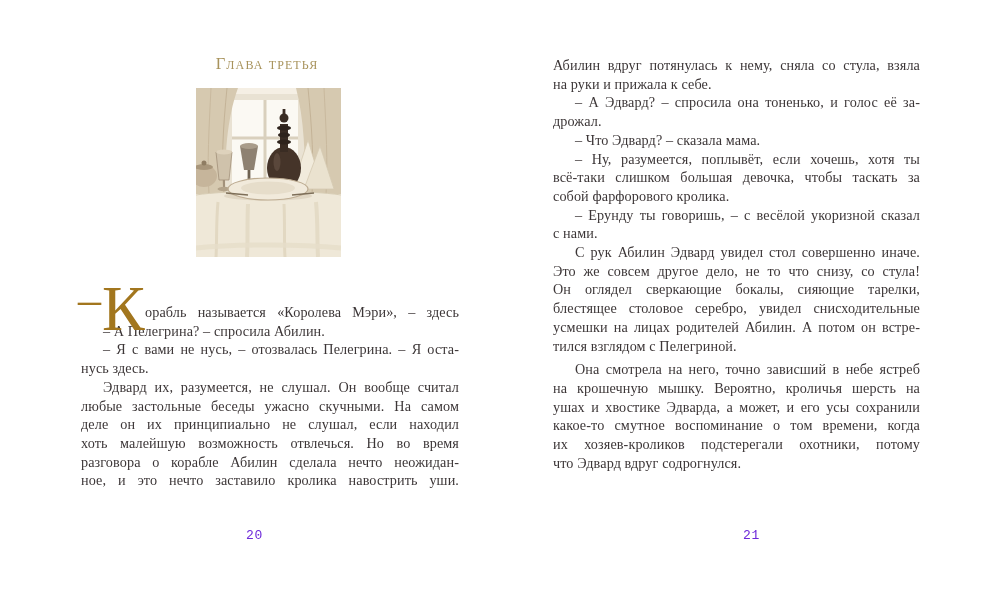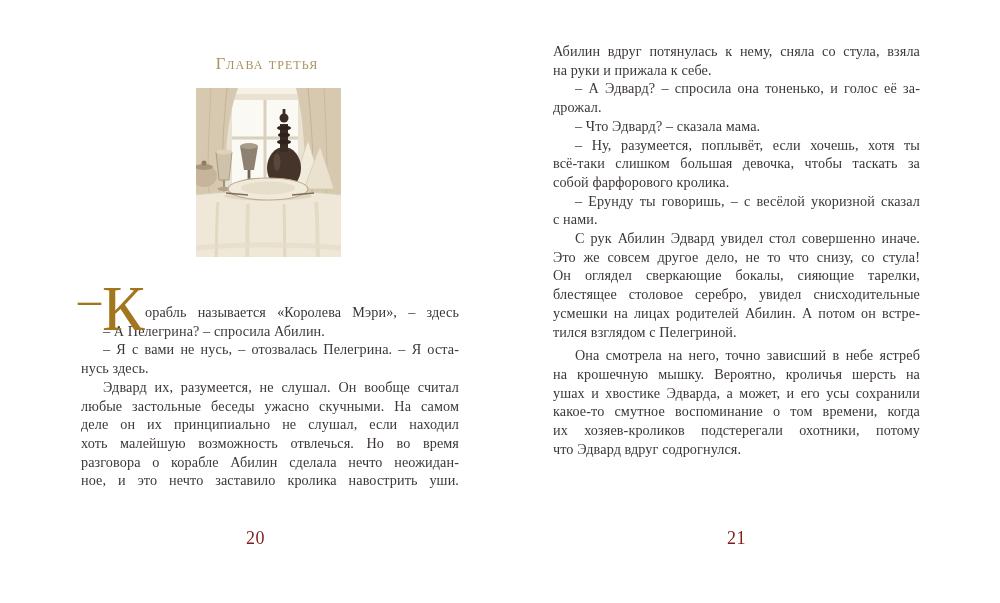--- a/index.html
+++ b/index.html
@@ -30,21 +30,21 @@
     width: 145px; height: 169px;
     display: block;
   }
   .page-body {
     position: absolute;
     font-size: 14.2px;
     line-height: 18.7px;
     letter-spacing: 0.1px;
   }
   #left-body  { left: 81px;  top: 303px; width: 378px; }
-  #right-body { left: 553px; top: 42px;  width: 367px; }
+  #right-body { left: 553px; top: 56px;  width: 367px; }
 
   .para { margin: 0; }
   .para.gap { margin-top: 5px; }
   .pline { text-align: justify; text-align-last: justify; }
   .pline.lastline { text-align-last: left; }
   .pline.indent { text-indent: 22px; }
 
   .dropcap {
     float: left;
     width: 64px; height: 18px;
@@ -55,26 +55,27 @@
     font-size: 46px; line-height: normal;
     color: #a2761e;
   }
   .dc-letter {
     position: absolute; left: 21px; top: -26px;
     font-size: 64px; line-height: 1;
     color: #a2761e;
   }
   .pagenum {
     position: absolute;
-    font-size: 18px;
+    font-size: 13px;
     letter-spacing: 0.6px;
-    color: #7f1d1d;
+    color: #6d28d9;
+    font-family: Liberation Mono, monospace;
   }
   #pagenum-left  { left: 246px; top: 528px; }
-  #pagenum-right { left: 727px; top: 528px; }
+  #pagenum-right { left: 743px; top: 528px; }
 </style>
 </head>
 <body>
 
 <div class="spread">
 
   <div class="chapter-heading">Глава третья</div>
 
   <svg class="illustration" viewBox="0 0 145 169" xmlns="http://www.w3.org/2000/svg">
     <rect width="145" height="169" fill="#f5efe4"></rect>

